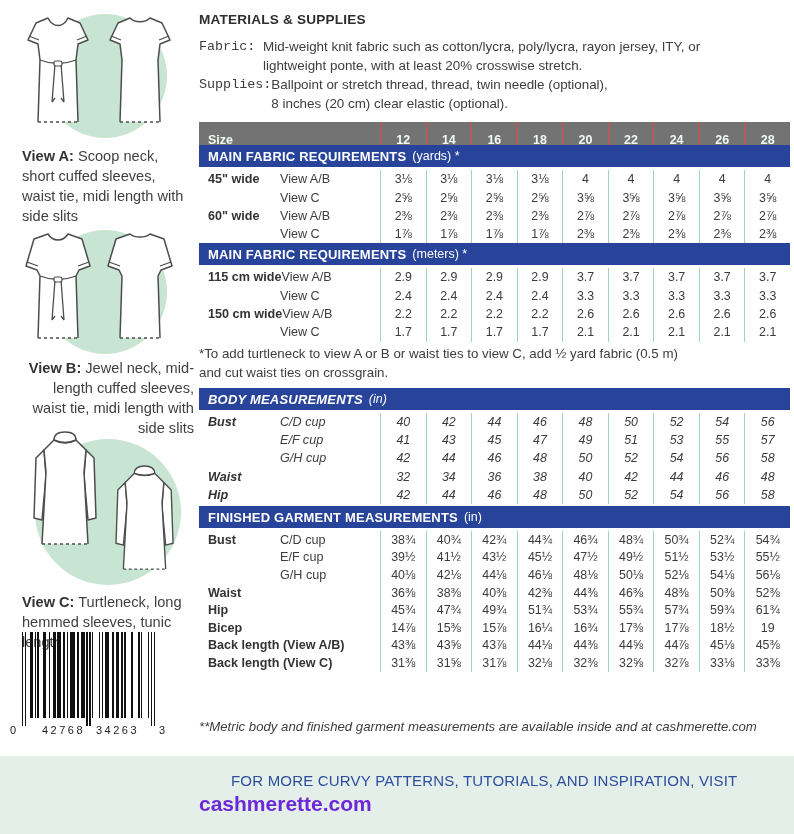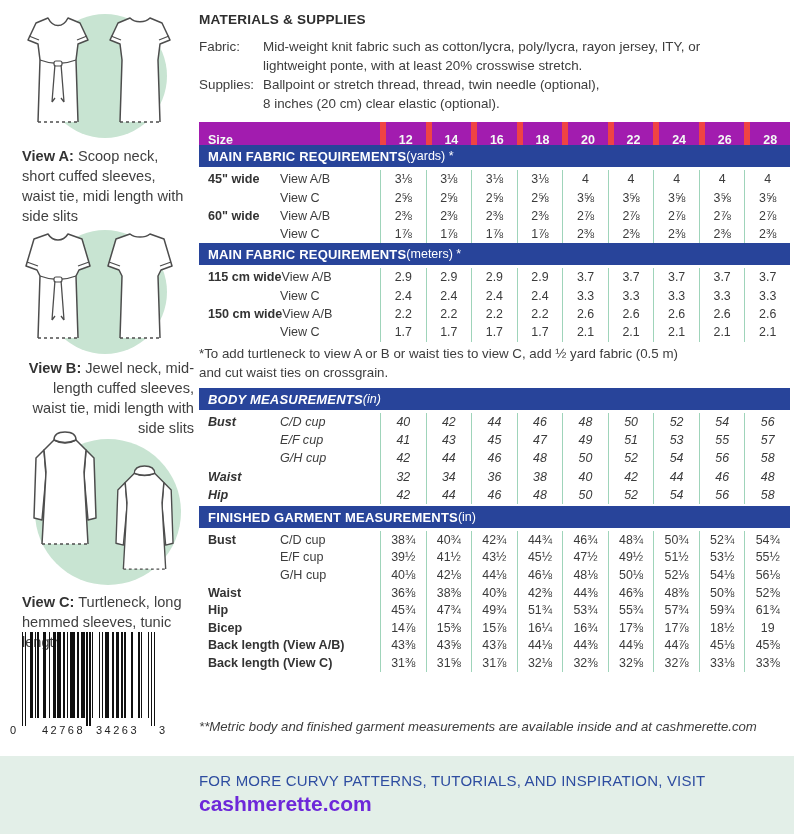--- a/index.html
+++ b/index.html
@@ -12,39 +12,39 @@
 
   
   .left-col { position:absolute; left:0; top:0; width:197px; height:834px; }
   .caption { position:absolute; left:22px; font-size:14.6px; line-height:20px; color:#3f3f3f; }
   .caption b { color:#333; }
 
   
   .main-col { position:absolute; left:199px; top:0; width:591px; height:834px; }
   .mat-title { position:absolute; top:12px; left:0; font-size:13.6px; font-weight:bold; color:#2e2e2e; letter-spacing:.2px; }
   .mat-row { position:absolute; left:0; display:flex; font-size:13.4px; line-height:18.5px; color:#3d3d3d; width:585px; }
-  .mat-row .mlabel { flex:0 0 64px; }
+  .mat-row .mlabel { flex:0 0 64px;font-family:Liberation Mono, monospace; }
   .row-fabric { top:38px; }
   .row-supplies { top:76px; }
 
   
   .size-bar {
     position:absolute; top:122px; left:0; width:591px; height:36px;
-    background:#a21caf; display:grid; grid-template-columns:181px repeat(9,1fr);
+    background:#737373; display:grid; grid-template-columns:181px repeat(9,1fr);
     color:#f2faf5; font-weight:bold; font-size:12.5px;
   }
   .size-bar .szlabel { display:flex; align-items:center; padding-left:9px; }
-  .size-bar .szcell { display:flex; align-items:center; justify-content:center; border-left:6px solid #ef4444; }
+  .size-bar .szcell { display:flex; align-items:center; justify-content:center; border-left:1px solid #ef4444; }
 
   
   .tbl { position:absolute; left:0; width:591px; }
   #tbl-0 { top:145px; } #tbl-1 { top:243px; } #tbl-2 { top:388px;font-style:italic; } #tbl-3 { top:506px; }
   .bluebar {
     width:591px; height:22px; background:#28449a; color:#fff;
-    display:flex; align-items:center; padding-left:9px; 
+    display:flex; align-items:center; padding-left:9px; gap:6px;
   }
   .bluebar .bt { font-weight:bold; font-size:13px; letter-spacing:.2px; }
   .bluebar .bs { font-size:12.5px; font-weight:normal; }
   .trows { margin-top:3px; }
   .trow { display:grid; grid-template-columns:181px repeat(9,1fr); }
   #tbl-0 .trow, #tbl-1 .trow { height:18.4px; }
   #tbl-2 .trow { height:18.2px; }
   #tbl-3 .trow { height:17.6px; }
   .tlabel { display:flex; align-items:center; padding-left:9px; font-size:12.6px; }
   .tlabel .l1 { flex:0 0 72px; font-weight:bold; white-space:nowrap; color:#333; }
@@ -55,21 +55,21 @@
   }
 
   .fn1 { position:absolute; top:344px; left:0; font-size:13.3px; line-height:19px; color:#3d3d3d; }
   .fn2 { position:absolute; top:719px; left:0; font-size:13.2px; font-style:italic; color:#3d3d3d; }
 
   
   .footer {
     position:absolute; left:0; top:756px; width:794px; height:78px;
     background:#e3efe8; padding:16px 0 0 199px;
   }
-  .footer .f1 { font-size:15px; color:#2e4da0; letter-spacing:.2px; }
+  .footer .f1 { font-size:15px; color:#2e4da0; letter-spacing:.2px;margin-left:32px; }
   .footer .f2 { font-size:21px; font-weight:bold; color:#6d28d9; margin-top:3px; }
 
   
   .barcode { position:absolute; top:630px; left:8px; }
   .bc-digit { font-size:11px; fill:#222; font-family:"Liberation Sans","DejaVu Sans",sans-serif; }
 
   svg .sketch { fill:#ffffff; stroke:#4d4d4d; stroke-width:1.5; stroke-linejoin:round; }
   svg .line { fill:none; stroke:#4d4d4d; stroke-width:1.3; }
   svg .dash { fill:none; stroke:#4d4d4d; stroke-width:1.3; stroke-dasharray:3,3; }
 </style>

